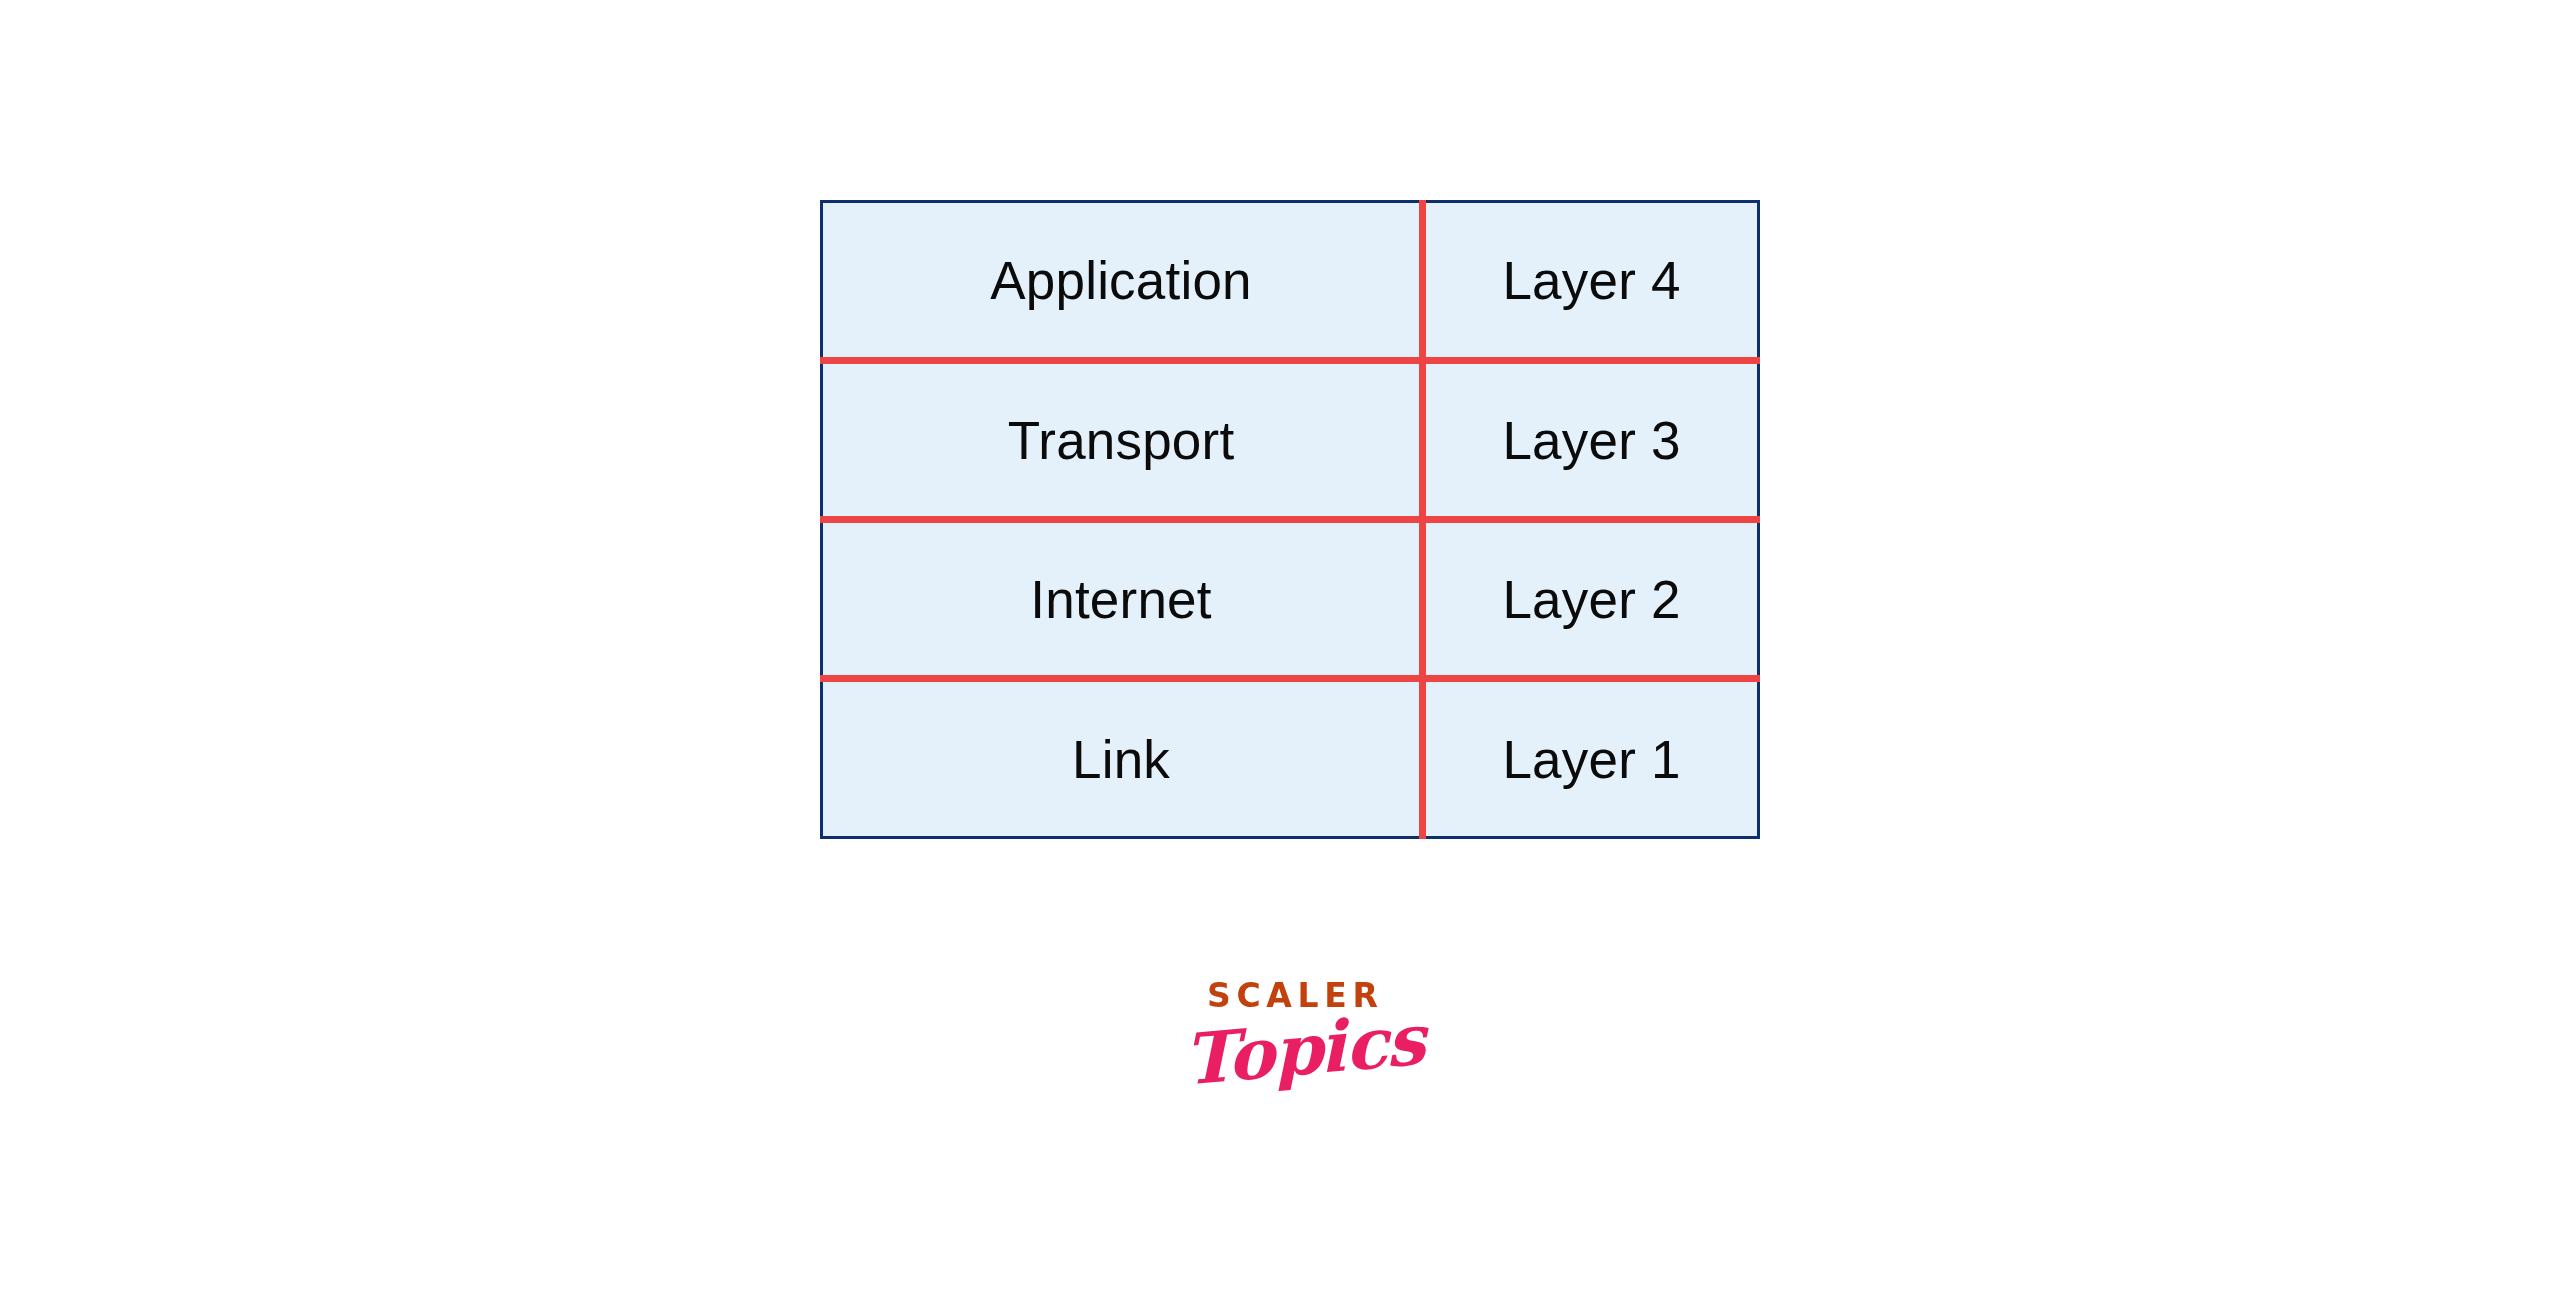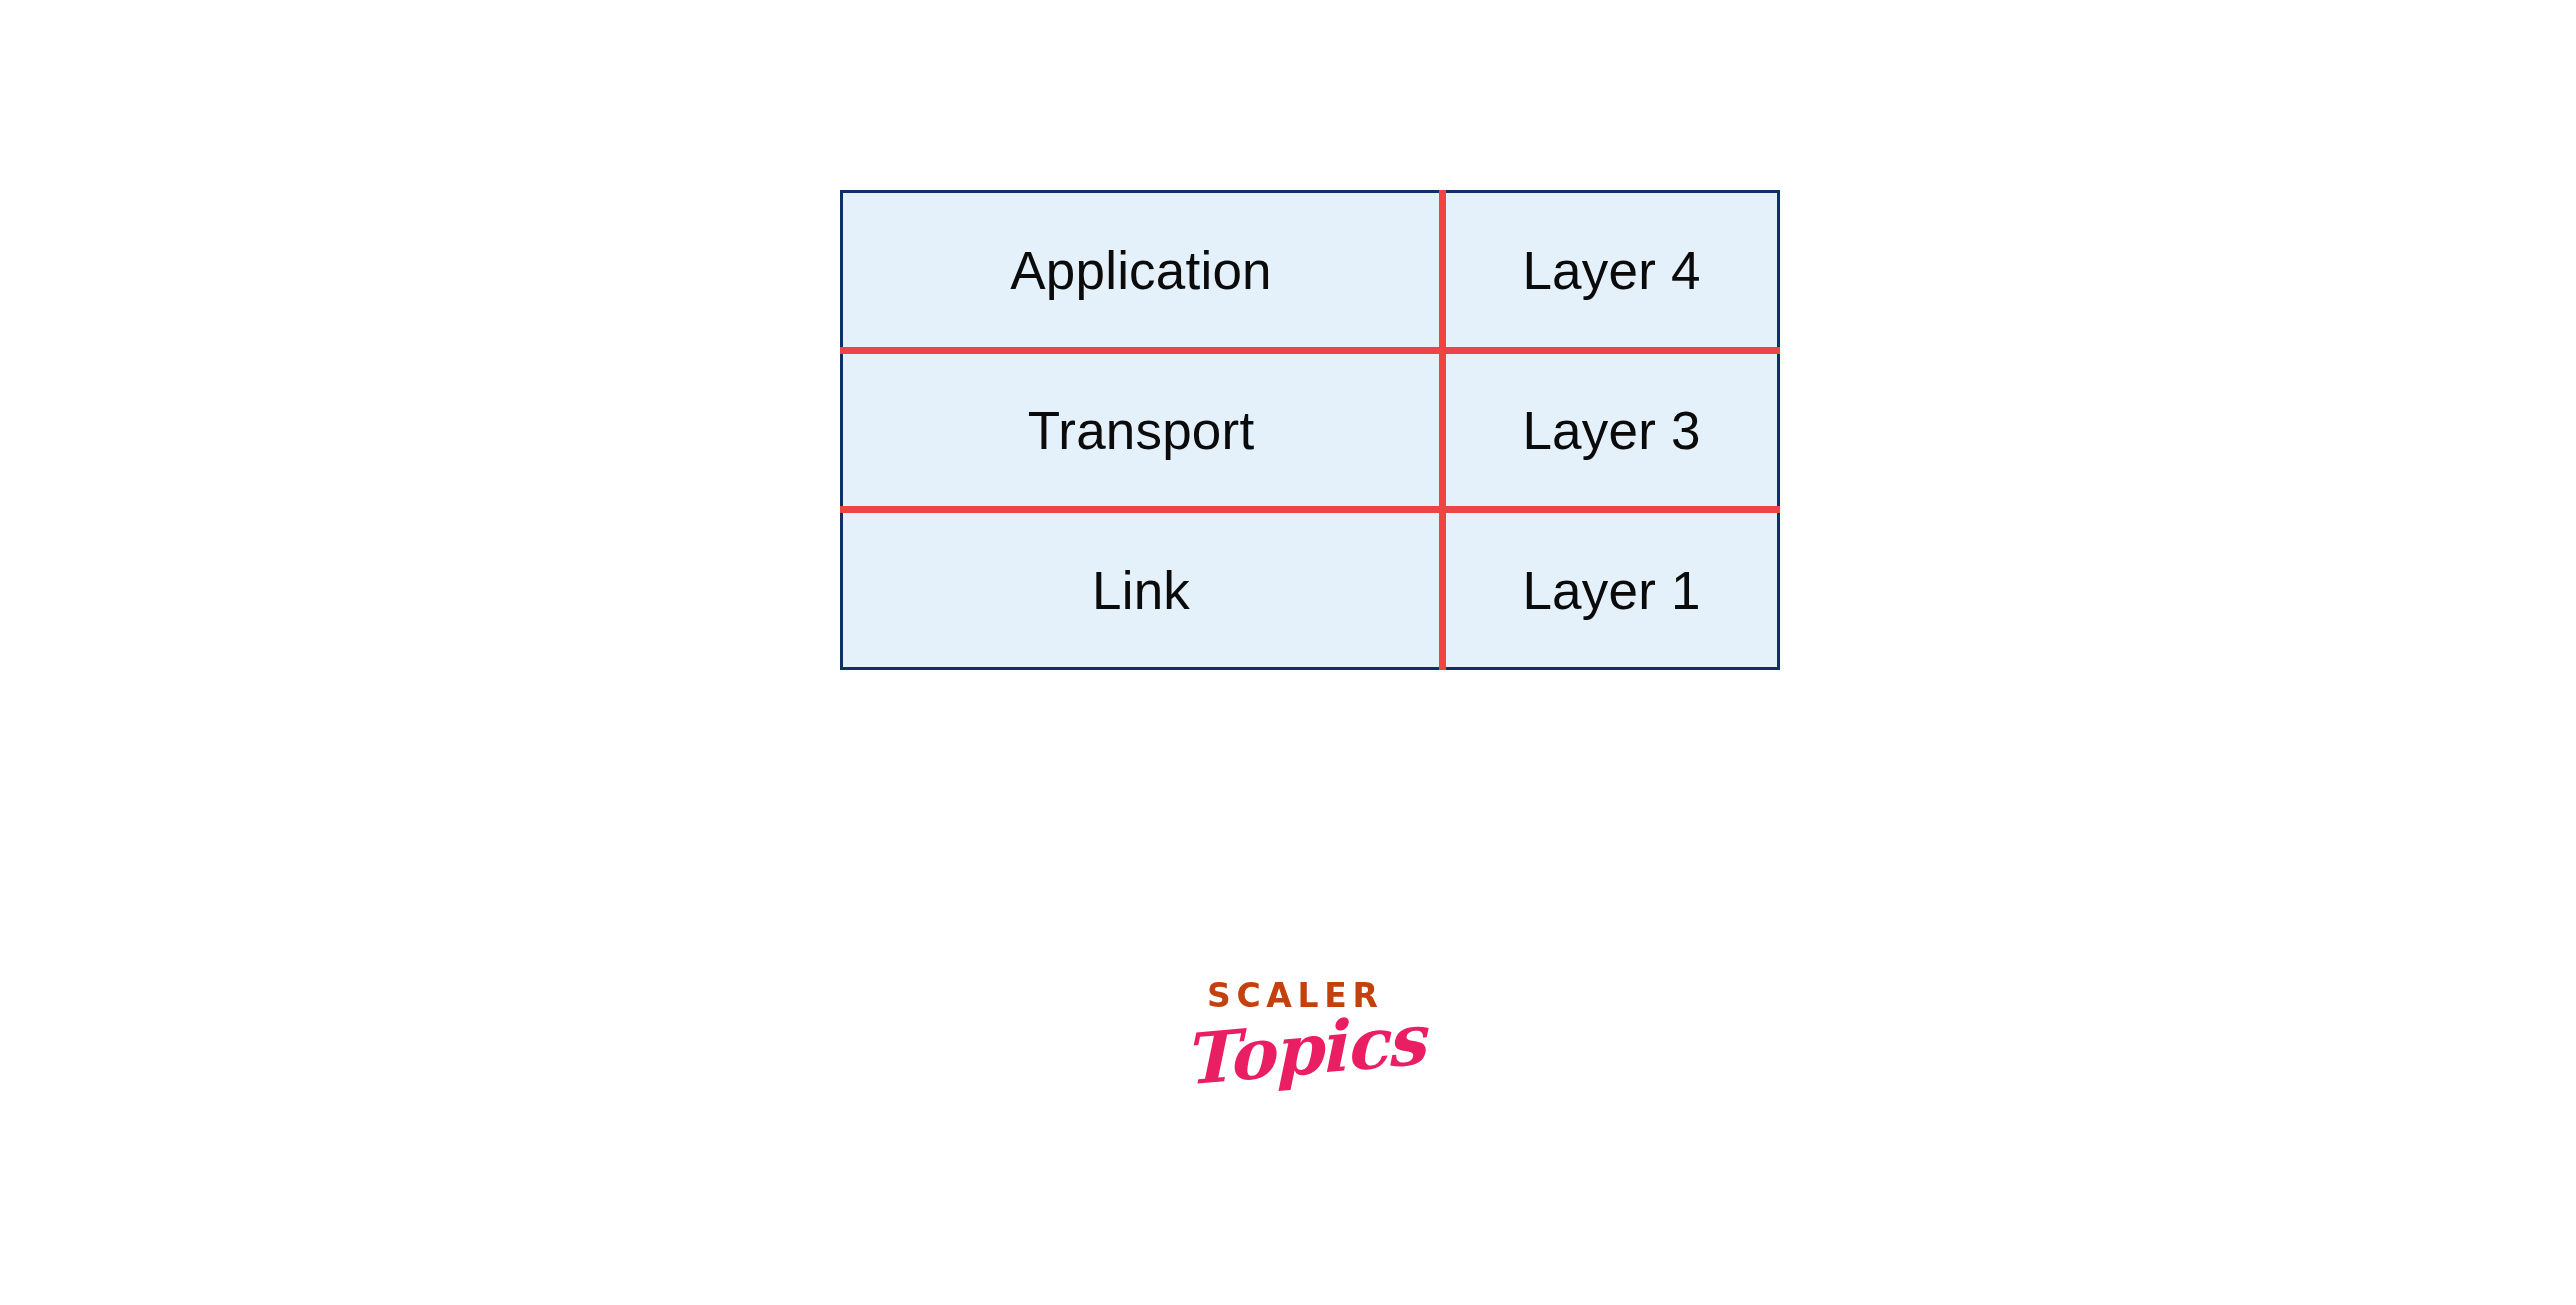--- a/index.html
+++ b/index.html
@@ -17,26 +17,25 @@
     position: relative;
     width: 2576px;
     height: 1305px;
     background: #ffffff;
   }
 
   
   .layer-table {
     position: absolute;
     left: 820px;
-    top: 190px;
+    top: 200px;
     width: 936px;
     border-collapse: collapse;
     table-layout: fixed;
     border: 3.8px solid #0d2f6b;
-    margin-left: 20px;
   }
 
   .layer-table col.col-name { width: 601px; }
   .layer-table col.col-num  { width: 336px; }
 
   .layer-table td {
     background: #e4f1fb;
     border: 7px solid #ef4444;
     height: 159px;
     text-align: center;
@@ -104,20 +103,24 @@
       <tr>
         <td>Application</td>
         <td>Layer 4</td>
       </tr>
 
       <tr>
         <td>Transport</td>
         <td>Layer 3</td>
       </tr>
 
+      <tr>
+        <td>Internet</td>
+        <td>Layer 2</td>
+      </tr>
 
       <tr>
         <td>Link</td>
         <td>Layer 1</td>
       </tr>
 
     </tbody>
   </table>
 
   <div class="logo">

